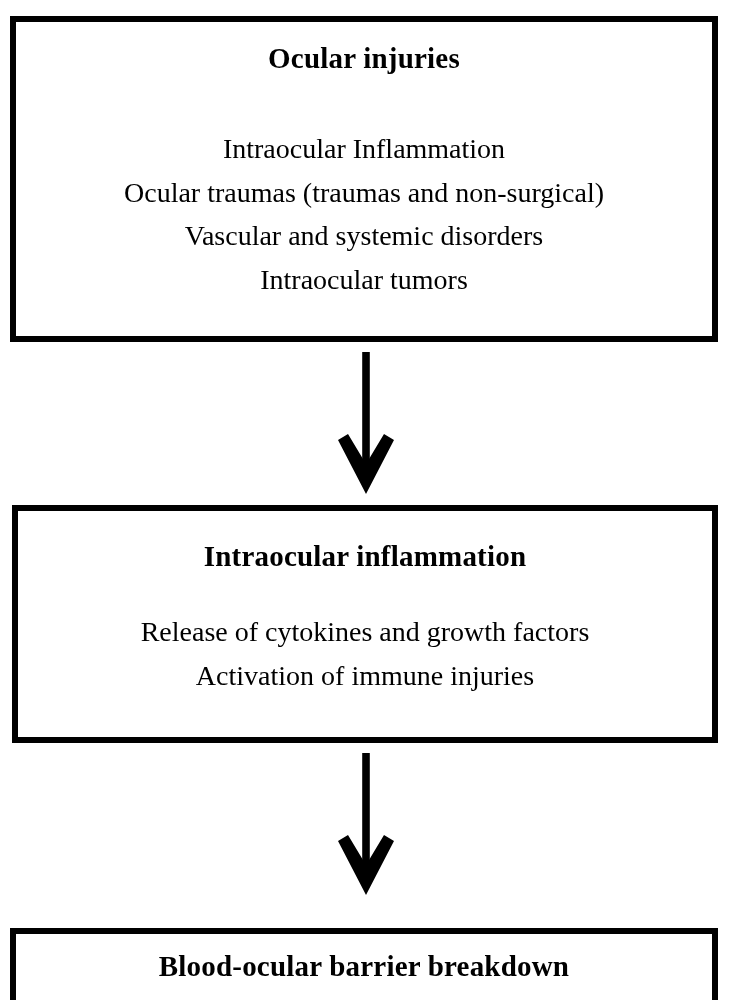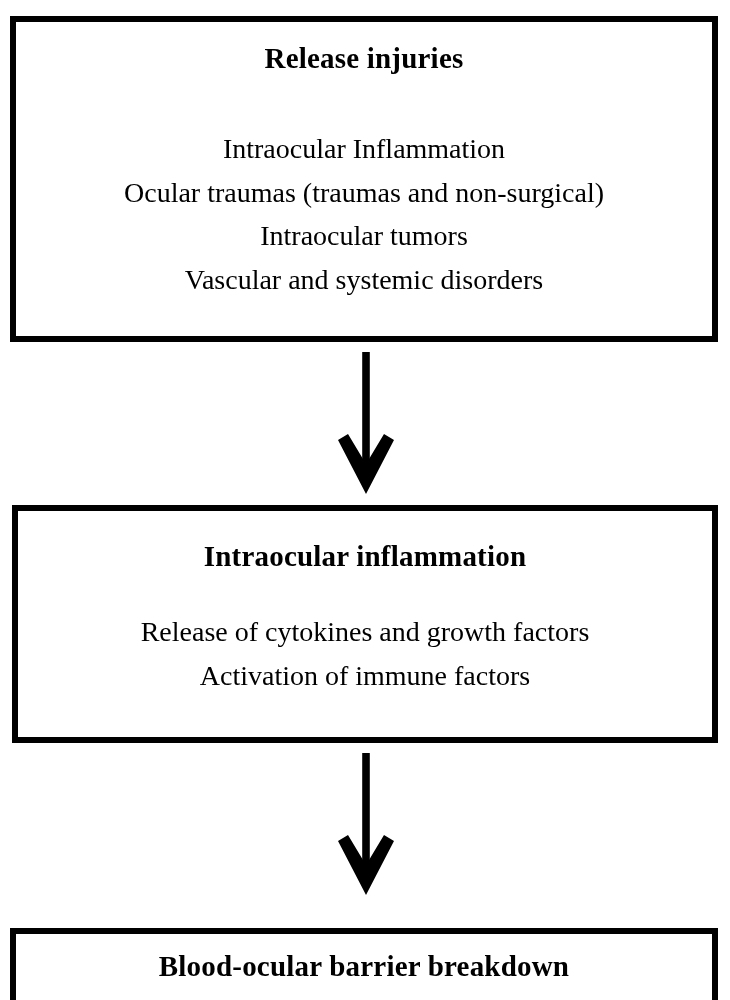--- a/index.html
+++ b/index.html
@@ -94,39 +94,39 @@
   }
   #arrow-one { left: 330px; top: 352px; }
   #arrow-two { left: 330px; top: 753px; }
 </style>
 </head>
 <body>
 
 <div id="flowchart">
 
   <div class="node-box" id="box-ocular-injuries">
-    <div class="node-title">Release injuries</div>
+    <div class="node-title">Ocular injuries</div>
     <div class="node-lines">
       <span class="node-line">Intraocular Inflammation</span>
       <span class="node-line">Ocular traumas (traumas and non-surgical)</span>
+      <span class="node-line">Vascular and systemic disorders</span>
       <span class="node-line">Intraocular tumors</span>
-      <span class="node-line">Vascular and systemic disorders</span>
     </div>
   </div>
 
   <svg class="arrow-svg" id="arrow-one" width="72" height="142" viewBox="0 0 72 142">
     <path d="M32.2 0 H39.8 V118 H32.2 Z" fill="#000000"></path>
     <path d="M36 142 L8 88 L18 82 L36 112 L54 82 L64 88 Z" fill="#000000"></path>
   </svg>
 
   <div class="node-box" id="box-intraocular-inflammation">
     <div class="node-title">Intraocular inflammation</div>
     <div class="node-lines">
       <span class="node-line">Release of cytokines and growth factors</span>
-      <span class="node-line">Activation of immune factors</span>
+      <span class="node-line">Activation of immune injuries</span>
     </div>
   </div>
 
   <svg class="arrow-svg" id="arrow-two" width="72" height="142" viewBox="0 0 72 142">
     <path d="M32.2 0 H39.8 V118 H32.2 Z" fill="#000000"></path>
     <path d="M36 142 L8 88 L18 82 L36 112 L54 82 L64 88 Z" fill="#000000"></path>
   </svg>
 
   <div class="node-box" id="box-barrier-breakdown">
     <div class="node-title">Blood-ocular barrier breakdown</div>

